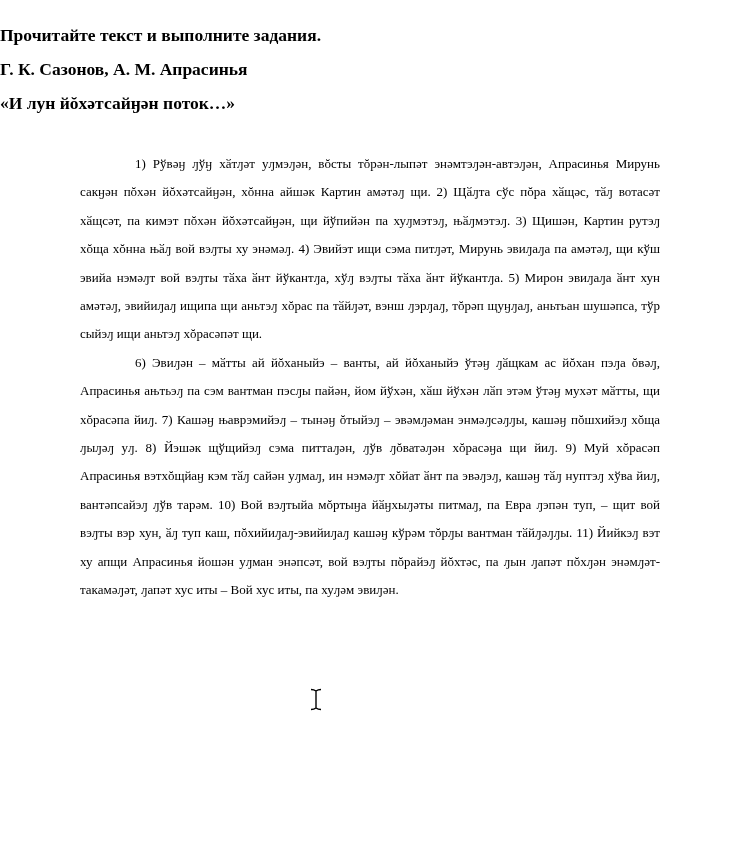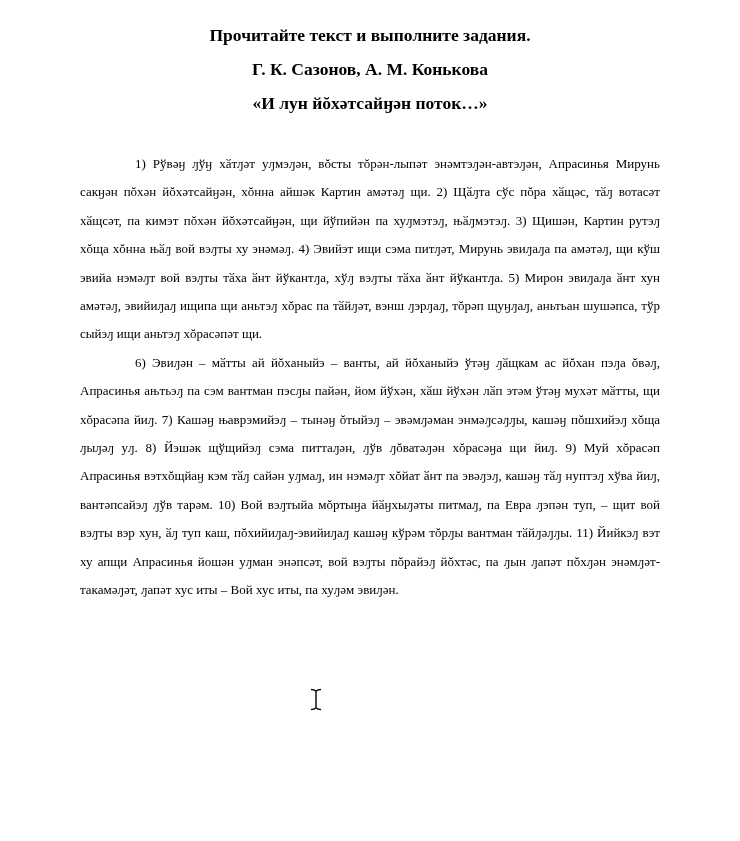--- a/index.html
+++ b/index.html
@@ -12,21 +12,20 @@
     width: 740px;
     height: 841px;
     background: #ffffff;
     color: #000000;
     font-family: "Liberation Serif", "DejaVu Serif", serif;
     overflow: hidden;
     box-sizing: border-box;
   }
   .doc-header {
     margin-top: 18px;
-    text-align: center;
     font-weight: bold;
     font-size: 17.5px;
     line-height: 34px;
   }
   .doc-body {
     margin: 30px 80px 0 80px;
     font-size: 13px;
     line-height: 28.4px;
     text-align: justify;
   }
@@ -44,21 +43,21 @@
     pointer-events: none;
   }
 </style>
 </head>
 <body>
 
 <div class="page">
 
   <div class="doc-header">
     <div>Прочитайте текст и выполните задания.</div>
-    <div>Г. К. Сазонов, А. М. Конькова</div>
+    <div>Г. К. Сазонов, А. М. Апрасинья</div>
     <div>«И лун йŏхәтсайӈән поток…»</div>
   </div>
 
   <div class="doc-body">
     <p>1) Рўвәӈ ԓўӈ хӑтԓәт уԓмэԓән, вŏсты тŏрән-лыпәт энәмтэԓән-автэԓән, Апрасинья Мирунь сакӈән пŏхән йŏхәтсайӈән, хŏнна айшәк Картин амәтәԓ щи. 2) Щӑԓта сўс пŏра хӑщәс, тӑԓ вотасәт хӑщсәт, па кимэт пŏхән йŏхәтсайӈән, щи йўпийән па хуԓмэтэԓ, њӑԓмэтэԓ. 3) Щишән, Картин рутэԓ хŏща хŏнна њӑԓ вой вэԓты ху энәмәԓ. 4) Эвийэт ищи сэма питԓәт, Мирунь эвиԓаԓа па амәтәԓ, щи кўш эвийа нэмәԓт вой вэԓты тӑха ӑнт йўкантԓа, хўԓ вэԓты тӑха ӑнт йўкантԓа. 5) Мирон эвиԓаԓа ӑнт хун амәтәԓ, эвийиԓаԓ ищипа щи аньтэԓ хŏрас па тӑйԓәт, вэнш ԓэрԓаԓ, тŏрәп щуӈԓаԓ, аньтьан шушәпса, тўр сыйэԓ ищи аньтэԓ хŏрасәпәт щи.</p>
     <p>6) Эвиԓән – мӑтты ай йŏханыйэ – ванты, ай йŏханыйэ ўтәӈ ԓӑщкам ас йŏхан пэԓа ŏвәԓ, Апрасинья ањтьэԓ па сэм вантман пэсԓы пайән, йом йўхән, хӑш йўхән лӑп этәм ўтәӈ мухәт мӑтты, щи хŏрасәпа йиԓ. 7) Кашәӈ њаврэмийэԓ – тынәӈ ŏтыйэԓ – эвәмԓәман энмәԓсәԓԓы, кашәӈ пŏшхийэԓ хŏща ԓыԓәԓ уԓ. 8) Йэшәк щўщийэԓ сэма питтаԓән, ԓўв ԓŏватәԓән хŏрасәӈа щи йиԓ. 9) Муй хŏрасәп Апрасинья вэтхŏщйаӈ кэм тӑԓ сайән уԓмаԓ, ин нэмәԓт хŏйат ӑнт па эвәԓэԓ, кашәӈ тӑԓ нуптэԓ хўва йиԓ, вантәпсайэԓ ԓўв тарәм. 10) Вой вэԓтыйа мŏртыӈа йӑӈхыԓәты питмаԓ, па Евра ԓэпән туп, – щит вой вэԓты вэр хун, ӑԓ туп каш, пŏхийиԓаԓ-эвийиԓаԓ кашәӈ кўрәм тŏрԓы вантман тӑйԓәԓԓы. 11) Йийкэԓ вэт ху апщи Апрасинья йошән уԓман энәпсәт, вой вэԓты пŏрайэԓ йŏхтәс, па ԓын ԓапәт пŏхԓән энәмԓәт-такамәԓәт, ԓапәт хус иты – Вой хус иты, па хуԓәм эвиԓән.</p>
   </div>
 
   <div class="text-cursor">
     <svg width="14" height="23" viewBox="0 0 14 23" xmlns="http://www.w3.org/2000/svg">

